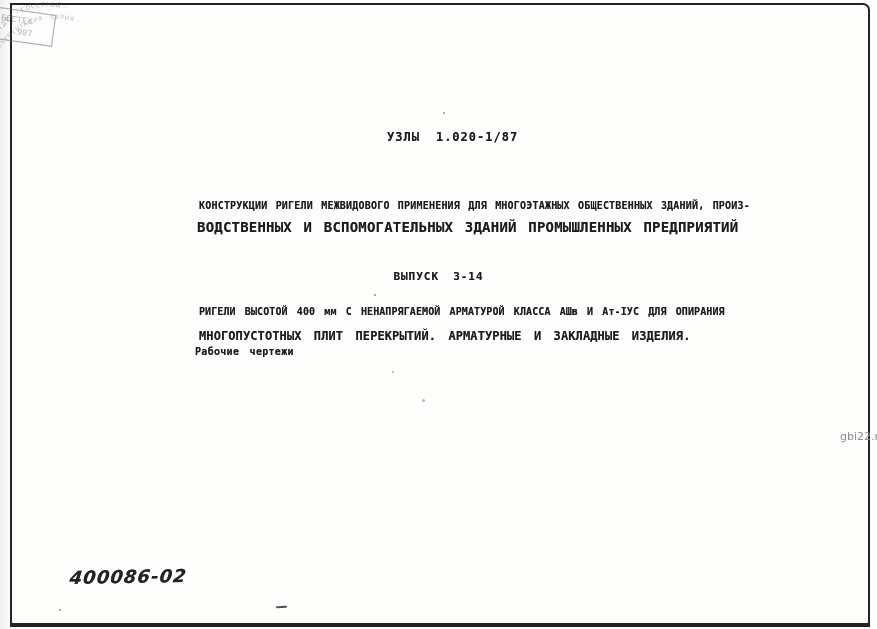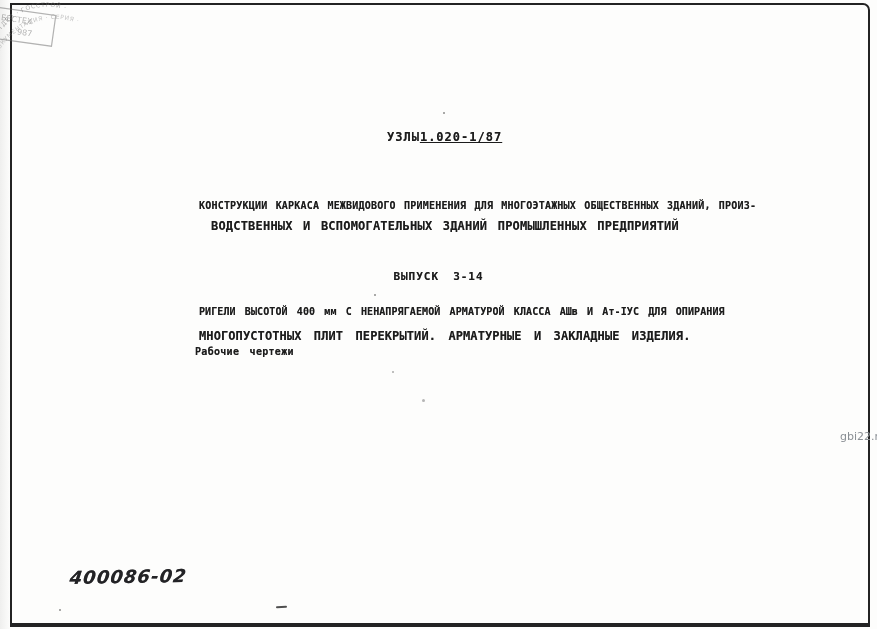--- a/index.html
+++ b/index.html
@@ -33,29 +33,29 @@
     left:165px;top:57px;width:560px;
     text-align:center;
     font-size:10.5px;
     letter-spacing:3.6px;
     word-spacing:3px;
   }
   .series-line{
     left:387px;top:130px;
     font-size:12px;letter-spacing:1px;
   }
-  .series-line .num{text-decoration:underline;}
+  .series-line .num{margin-left:16px;}
   .desc-line1{
     left:199px;top:200px;width:520px;
     font-size:10px;word-spacing:2px;letter-spacing:0.2px;
     text-align:left;
   }
   .desc-line2{
-    left:211px;top:219px;width:520px;
-    font-size:12px;word-spacing:3px;letter-spacing:0.2px;
+    left:197px;top:219px;width:520px;
+    font-size:14px;word-spacing:3px;letter-spacing:0.2px;
     text-align:left;
   }
   .issue-line{
     left:0;top:270px;width:877px;
     text-align:center;
     font-size:11px;letter-spacing:1px;
   }
   .issue-line .num{margin-left:14px;}
   .subj-line1{
     left:199px;top:306px;width:540px;
@@ -128,21 +128,21 @@
     <text font-size="6" fill="#7b7b7b" opacity="0.45" letter-spacing="0.6" font-family="DejaVu Sans, sans-serif">
       <textPath href="#stamp-arc2">· ПРОЕКТНАЯ ДОКУМЕНТАЦИЯ · СЕРИЯ ·</textPath>
     </text>
   </svg>
 
 
   <div class="typeline series-line">
     <span>УЗЛЫ</span><span class="num">1.020-1/87</span>
   </div>
 
-  <div class="typeline desc-line1">КОНСТРУКЦИИ КАРКАСА МЕЖВИДОВОГО ПРИМЕНЕНИЯ ДЛЯ МНОГОЭТАЖНЫХ ОБЩЕСТВЕННЫХ ЗДАНИЙ, ПРОИЗ-</div>
+  <div class="typeline desc-line1">КОНСТРУКЦИИ РИГЕЛИ МЕЖВИДОВОГО ПРИМЕНЕНИЯ ДЛЯ МНОГОЭТАЖНЫХ ОБЩЕСТВЕННЫХ ЗДАНИЙ, ПРОИЗ-</div>
   <div class="typeline desc-line2">ВОДСТВЕННЫХ И ВСПОМОГАТЕЛЬНЫХ ЗДАНИЙ ПРОМЫШЛЕННЫХ ПРЕДПРИЯТИЙ</div>
 
   <div class="typeline issue-line">
     <span>ВЫПУСК</span><span class="num">3-14</span>
   </div>
 
   <div class="typeline subj-line1">РИГЕЛИ ВЫСОТОЙ 400 мм С НЕНАПРЯГАЕМОЙ АРМАТУРОЙ КЛАССА АШв И Ат-IУС ДЛЯ ОПИРАНИЯ</div>
   <div class="typeline subj-line2">МНОГОПУСТОТНЫХ ПЛИТ ПЕРЕКРЫТИЙ. АРМАТУРНЫЕ И ЗАКЛАДНЫЕ ИЗДЕЛИЯ.</div>
   <div class="typeline subj-line3">Рабочие чертежи</div>
 

